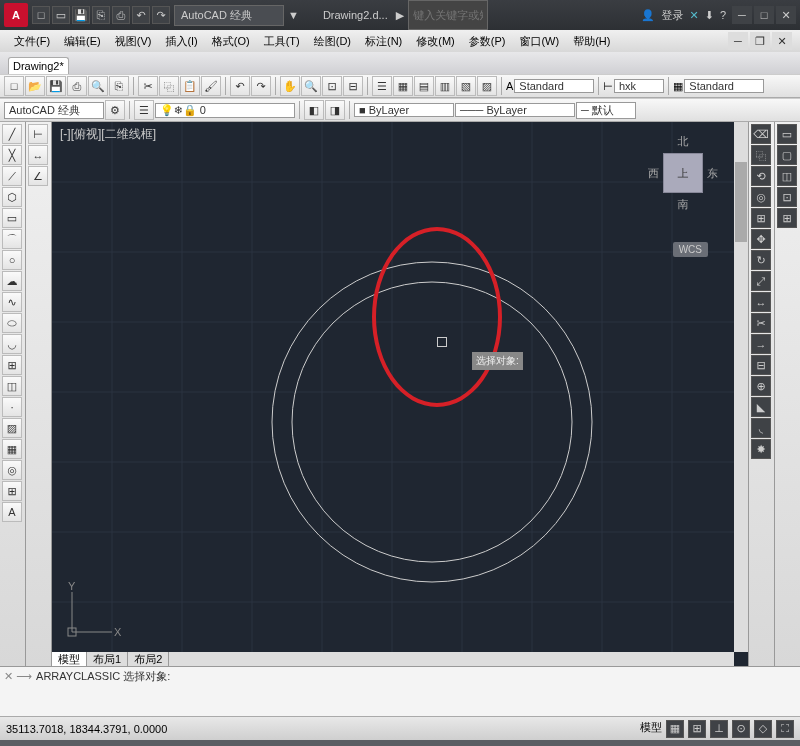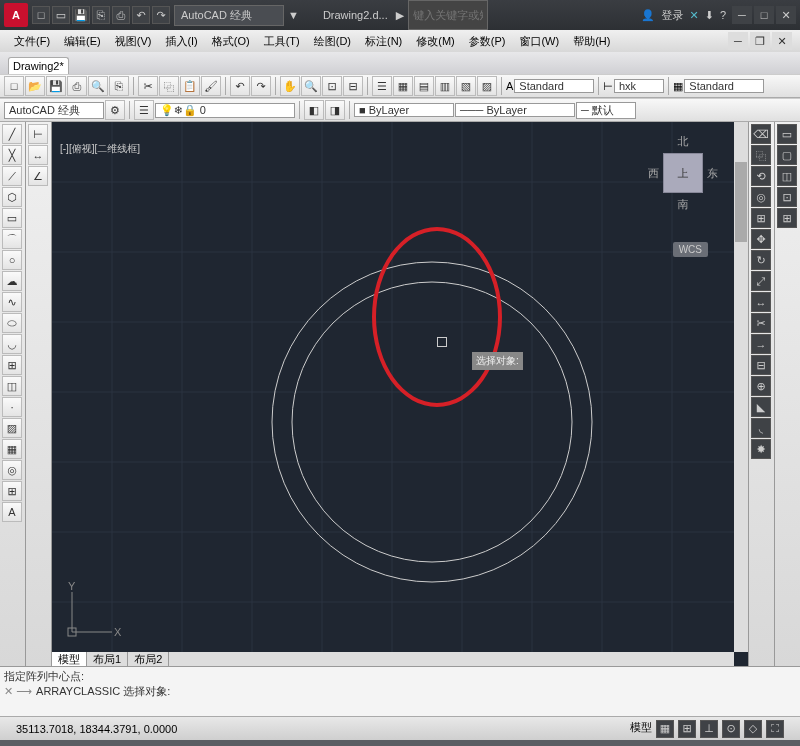--- a/index.html
+++ b/index.html
@@ -21,37 +21,37 @@
 .toolbar .tbtn{width:20px;height:20px;background:linear-gradient(#fafafa,#e4e4e4);border:1px solid #bbb;color:#333}
 .sep{width:1px;height:18px;background:#aaa;margin:0 3px}
 .dd{background:#fff;border:1px solid #999;padding:0 4px;min-width:80px;color:#333}
 .main{display:flex;height:544px}
 .toolcol{width:26px;background:linear-gradient(#f0f0f0,#d8d8d8);border-right:1px solid #999;display:flex;flex-direction:column;gap:1px;padding:2px}
 .toolcol .tbtn{width:20px;height:20px;background:linear-gradient(#fafafa,#e4e4e4);border:1px solid #bbb;color:#333}
 .toolcol-r{width:26px;background:linear-gradient(#f0f0f0,#d8d8d8);border-left:1px solid #999;display:flex;flex-direction:column;gap:1px;padding:2px}
 .toolcol-r .tbtn{width:20px;height:20px}
 .canvas-wrap{flex:1;position:relative;background:#1f2631;overflow:hidden}
 .canvas{position:absolute;inset:0}
-.viewlabel{position:absolute;top:20px;left:8px;color:#ccc;font-size:10px}
+.viewlabel{position:absolute;top:4px;left:8px;color:#ccc;font-size:12px}
 .viewcube{position:absolute;top:10px;right:30px;text-align:center;color:#aaa}
 .viewcube .n,.viewcube .s{display:block;margin:2px}
 .viewcube .face{width:40px;height:40px;background:#aab;border:1px solid #889;margin:2px auto;display:flex;align-items:center;justify-content:center;color:#333}
 .viewcube .mid{display:flex;align-items:center;justify-content:center;gap:4px}
 .wcs{position:absolute;top:120px;right:40px;background:#6a6e76;color:#ccc;padding:2px 6px;font-size:10px;border-radius:2px}
 .grid line{stroke:#2a3240;stroke-width:1}
 .ucs{position:absolute;bottom:24px;left:10px;color:#888}
 .scrollbar-v{position:absolute;right:0;top:0;bottom:14px;width:14px;background:#ddd}
 .scrollbar-v .thumb{position:absolute;left:1px;right:1px;top:40px;height:80px;background:#aaa}
 .scrollbar-h{position:absolute;left:0;right:14px;bottom:0;height:14px;background:#ddd;display:flex;align-items:center}
 .mtabs{display:flex;font-size:10px}
 .mtabs span{padding:0 6px;border-right:1px solid #999}
 .cmdline{height:50px;background:#f4f4f4;border-top:1px solid #999;padding:2px 4px;font-size:11px;color:#333}
 .cmdline .prompt{display:flex;align-items:center}
 .cmdline .arrow{color:#888;margin-right:4px}
-.statusbar{height:24px;background:linear-gradient(#e8e8e8,#cfcfcf);display:flex;align-items:center;padding:0 16px;gap:8px;border-top:1px solid #aaa}
+.statusbar{height:24px;background:linear-gradient(#e8e8e8,#cfcfcf);display:flex;align-items:center;padding:0 6px;gap:8px;border-top:1px solid #aaa}
 .statusbar .right{margin-left:auto;display:flex;gap:4px}
 .red-ellipse{position:absolute;border:4px solid #d62027;border-radius:50%}
 .pickbox{position:absolute;width:10px;height:10px;border:1px solid #ccc}
 .tooltip{position:absolute;background:#888;color:#eee;padding:2px 4px;font-size:10px}
 </style>
 </head>
 <body>
 
 <div class="titlebar">
   <div class="logo">A</div>
@@ -265,21 +265,20 @@
   <div class="toolcol-r">
     <div class="tbtn">▭</div>
     <div class="tbtn">▢</div>
     <div class="tbtn">◫</div>
     <div class="tbtn">⊡</div>
     <div class="tbtn">⊞</div>
   </div>
 </div>
 
 <div class="cmdline">
-  <div>指定阵列中心点:</div>
   <div class="prompt">
       <span class="arrow">✕ ⟶</span>
       <span>ARRAYCLASSIC 选择对象:</span>
     </div>
 </div>
 
 <div class="statusbar">
   <span>35113.7018, 18344.3791, 0.0000</span>
   <div class="right">
     <span>模型</span>

